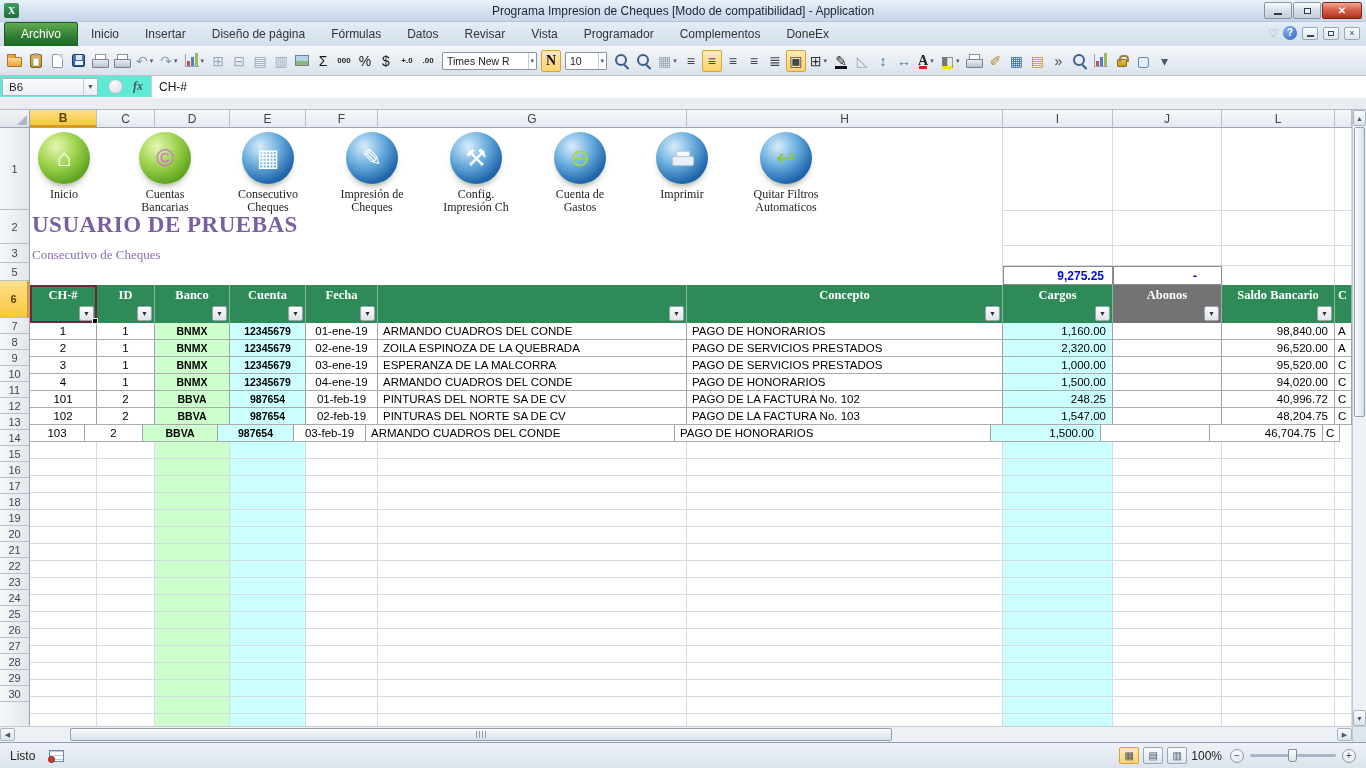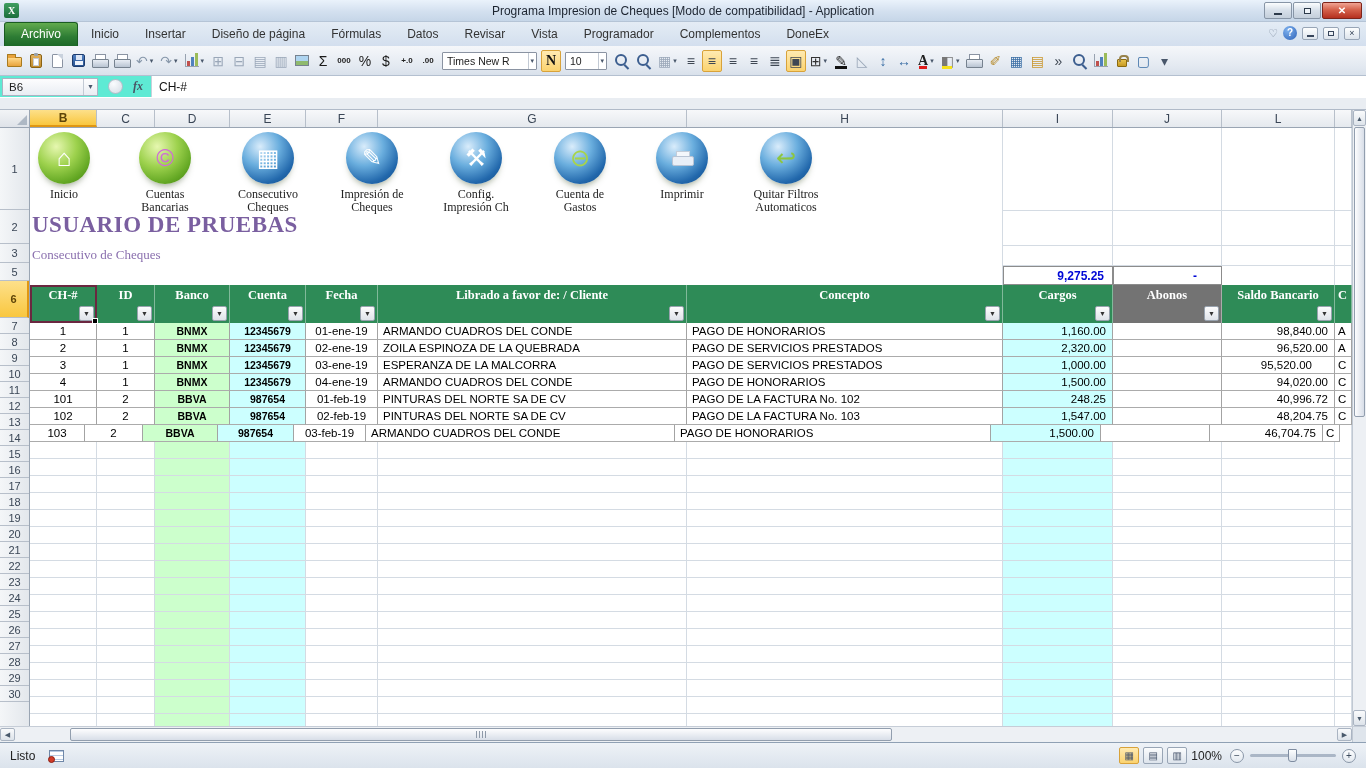--- a/index.html
+++ b/index.html
@@ -526,21 +526,20 @@
             </div>
             <div class="thc" style="width: 76px; background: rgb(46, 139, 87);">
               <div>Cuenta</div>
               <div class="flt">▼</div>
             </div>
             <div class="thc" style="width: 72px; background: rgb(46, 139, 87);">
               <div>Fecha</div>
               <div class="flt">▼</div>
             </div>
             <div class="thc" style="width: 309px; background: rgb(46, 139, 87);">
-              <div>Librado a favor de: / Cliente</div>
               <div class="flt">▼</div>
             </div>
             <div class="thc" style="width: 316px; background: rgb(46, 139, 87);">
               <div>Concepto</div>
               <div class="flt">▼</div>
             </div>
             <div class="thc" style="width: 110px; background: rgb(46, 139, 87);">
               <div>Cargos</div>
               <div class="flt">▼</div>
             </div>
@@ -585,21 +584,21 @@
           <div class="trow">
             <div class="tdc" style="width: 67px; justify-content: center;">3</div>
             <div class="tdc" style="width: 58px; justify-content: center;">1</div>
             <div class="tdc" style="width: 75px; justify-content: center; background: rgb(204, 255, 204); font-weight: bold; font-size: 10.5px;">BNMX</div>
             <div class="tdc" style="width: 76px; justify-content: center; background: rgb(204, 255, 255); font-weight: bold; font-size: 10.5px;">12345679</div>
             <div class="tdc" style="width: 72px; justify-content: center;">03-ene-19</div>
             <div class="tdc" style="width: 309px; justify-content: flex-start; padding-left: 5px;">ESPERANZA DE LA MALCORRA</div>
             <div class="tdc" style="width: 316px; justify-content: flex-start; padding-left: 5px;">PAGO DE SERVICIOS PRESTADOS</div>
             <div class="tdc" style="width: 110px; justify-content: flex-end; padding-right: 6px; background: rgb(204, 255, 255);">1,000.00</div>
             <div class="tdc" style="width: 109px; justify-content: flex-end; padding-right: 6px;"></div>
-            <div class="tdc" style="width: 113px; justify-content: flex-end; padding-right: 22px;">95,520.00</div>
+            <div class="tdc" style="width: 113px; justify-content: flex-end; padding-right: 6px;">95,520.00</div>
             <div class="tdc" style="width: 17px; justify-content: flex-start; padding-left: 3px;">C</div>
           </div>
           <div class="trow">
             <div class="tdc" style="width: 67px; justify-content: center;">4</div>
             <div class="tdc" style="width: 58px; justify-content: center;">1</div>
             <div class="tdc" style="width: 75px; justify-content: center; background: rgb(204, 255, 204); font-weight: bold; font-size: 10.5px;">BNMX</div>
             <div class="tdc" style="width: 76px; justify-content: center; background: rgb(204, 255, 255); font-weight: bold; font-size: 10.5px;">12345679</div>
             <div class="tdc" style="width: 72px; justify-content: center;">04-ene-19</div>
             <div class="tdc" style="width: 309px; justify-content: flex-start; padding-left: 5px;">ARMANDO CUADROS DEL CONDE</div>
             <div class="tdc" style="width: 316px; justify-content: flex-start; padding-left: 5px;">PAGO DE HONORARIOS</div>

